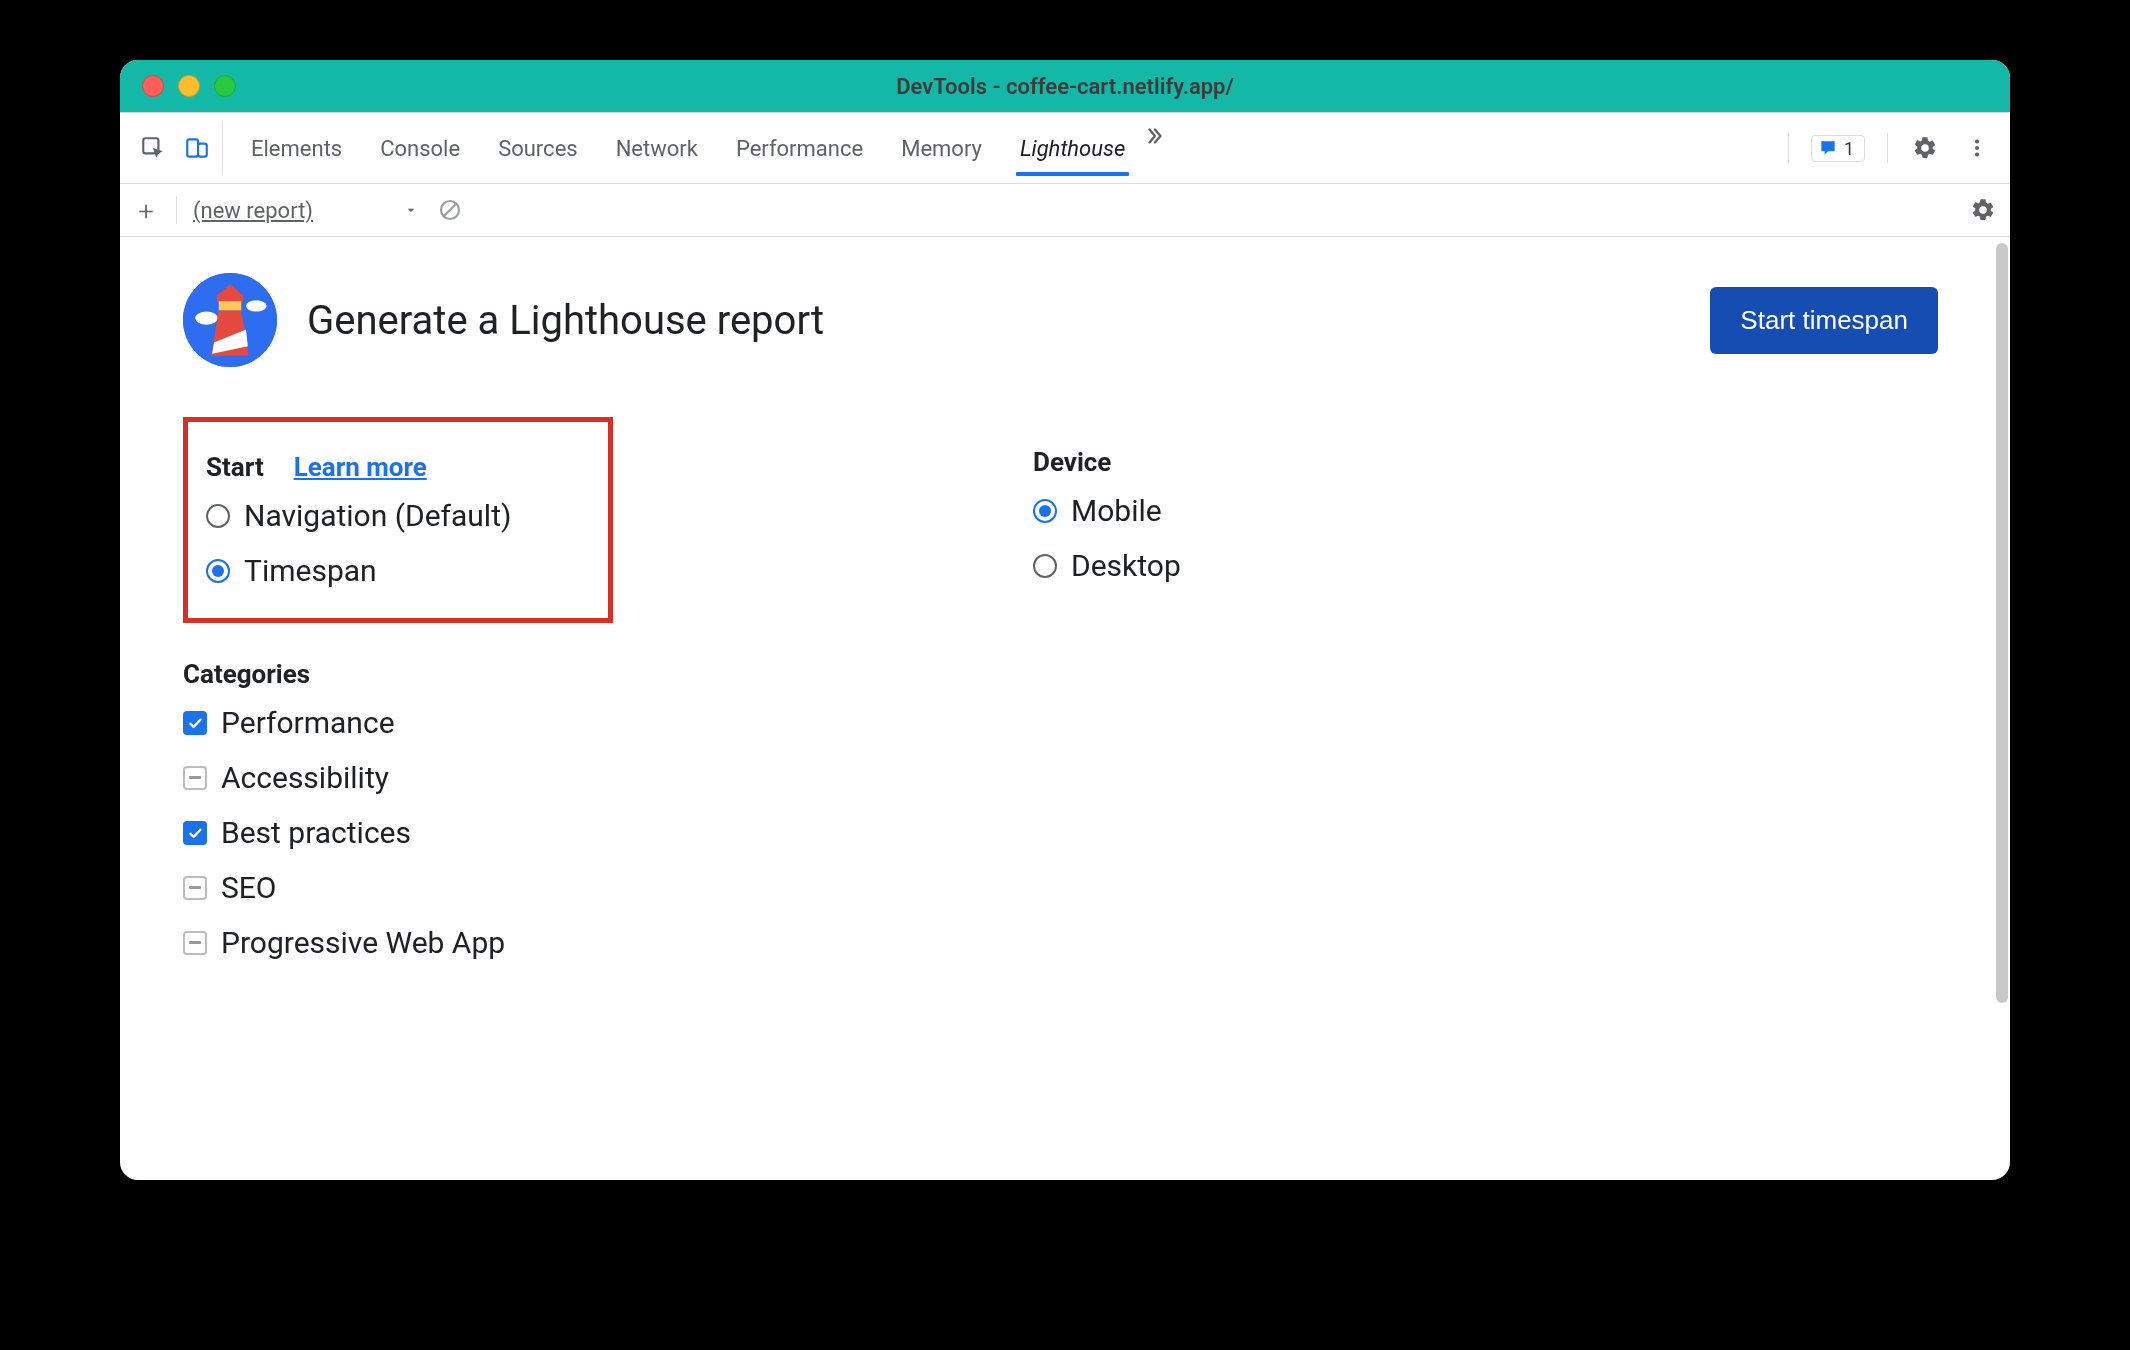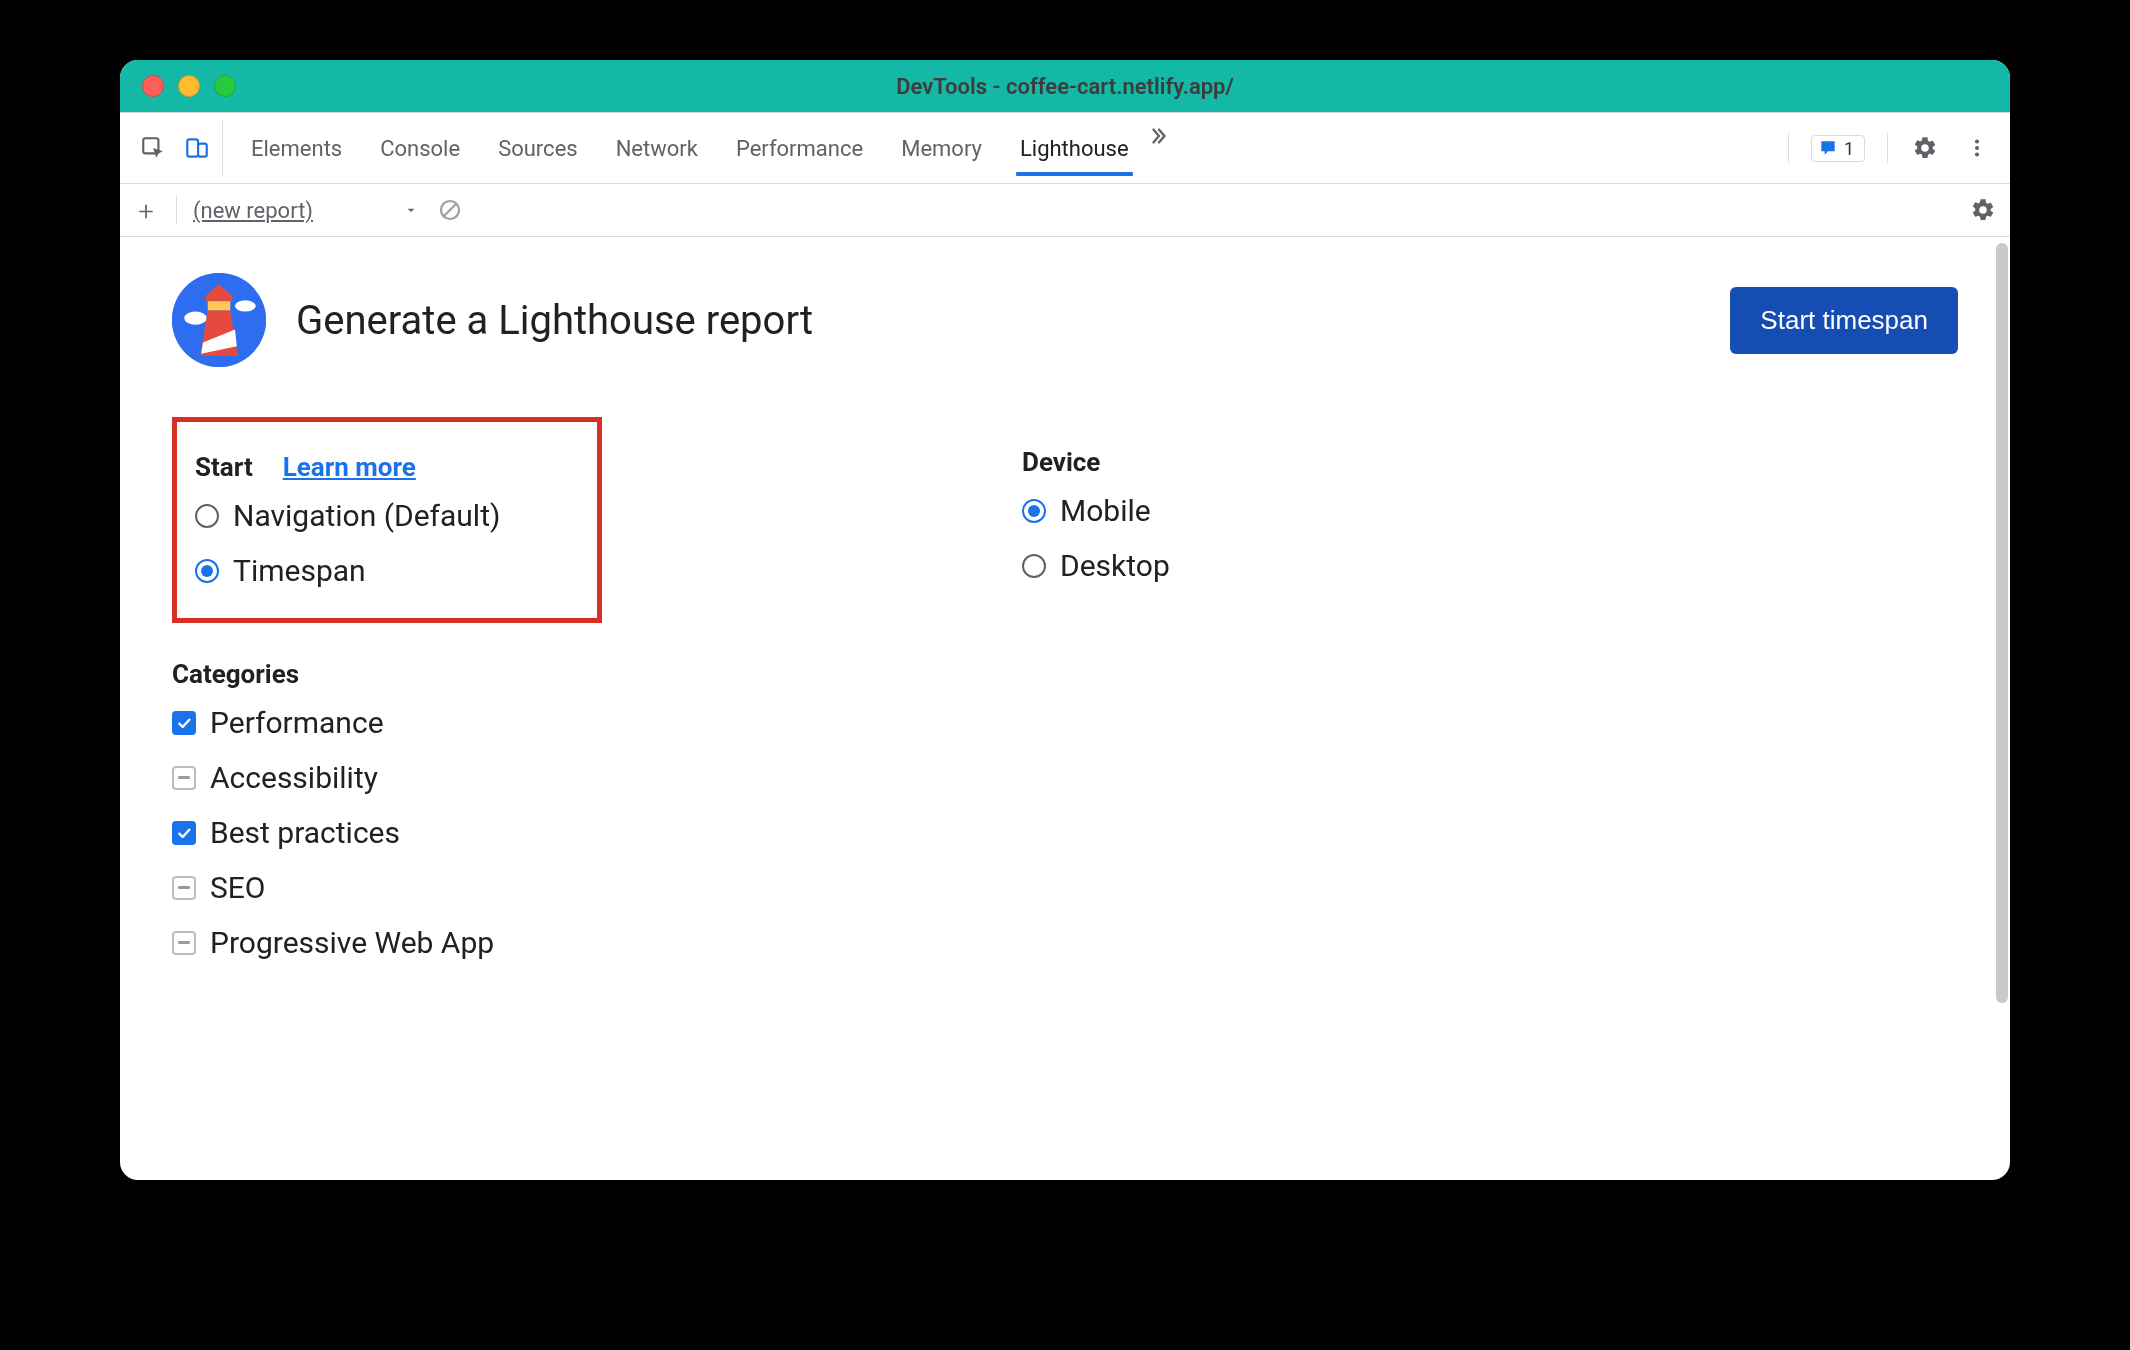--- a/index.html
+++ b/index.html
@@ -96,20 +96,21 @@
   .tab {
     display: flex;
     align-items: center;
     font-size: 22px;
     color: var(--text-mid);
     position: relative;
     cursor: pointer;
   }
   .tab.selected {
     color: var(--text-dark);
+    font-style: italic;
   }
   .tab.selected::after {
     content: "";
     position: absolute;
     left: -4px; right: -4px; bottom: -1px;
     height: 4px;
     background: var(--tab-underline);
     border-radius: 1px;
   }
   .tabstrip-right {
@@ -152,23 +153,24 @@
   .report-select {
     display: inline-flex;
     align-items: center;
     gap: 90px;
     color: var(--text-mid);
     text-decoration: underline;
   }
   
   .main {
     position: relative;
-    padding: 36px 52px 30px 52px;
+    padding: 36px 72px 30px 52px;
     height: calc(100% - 52px - 54px - 52px);
     overflow: auto;
+    margin-left: 11px;
   }
   .scroll-thumb {
     position: absolute;
     right: 2px;
     top: 6px;
     width: 12px;
     height: 760px;
     border-radius: 6px;
     background: #c9c9c9;
   }

